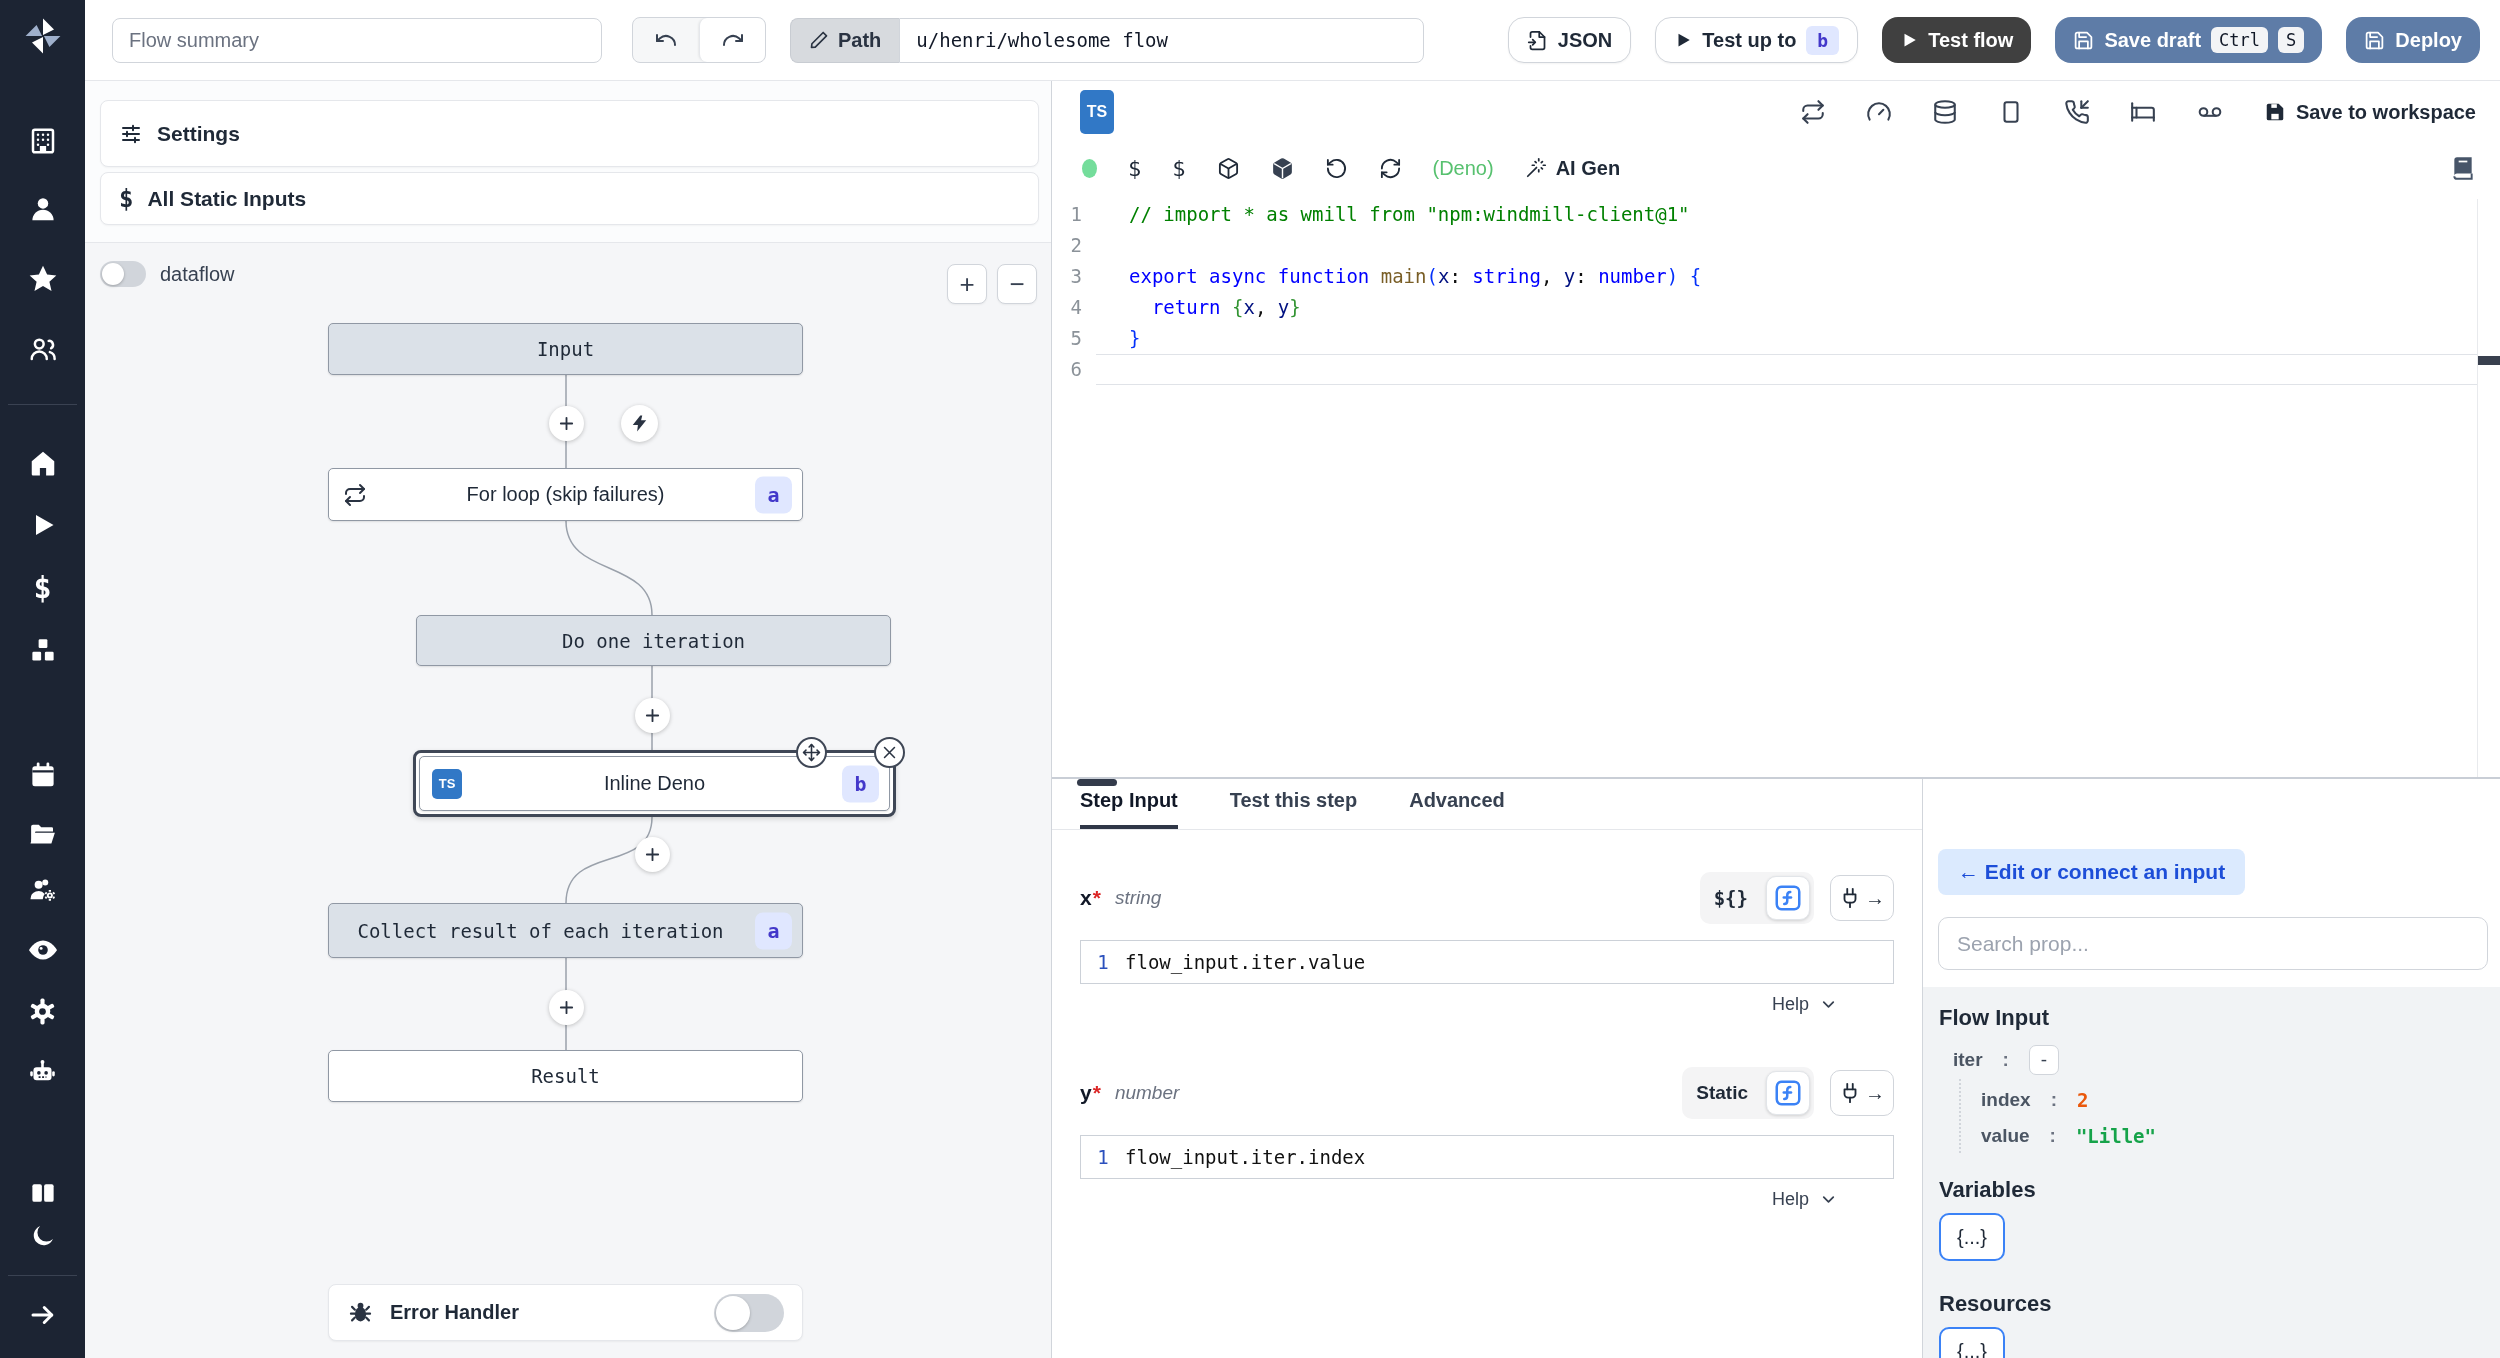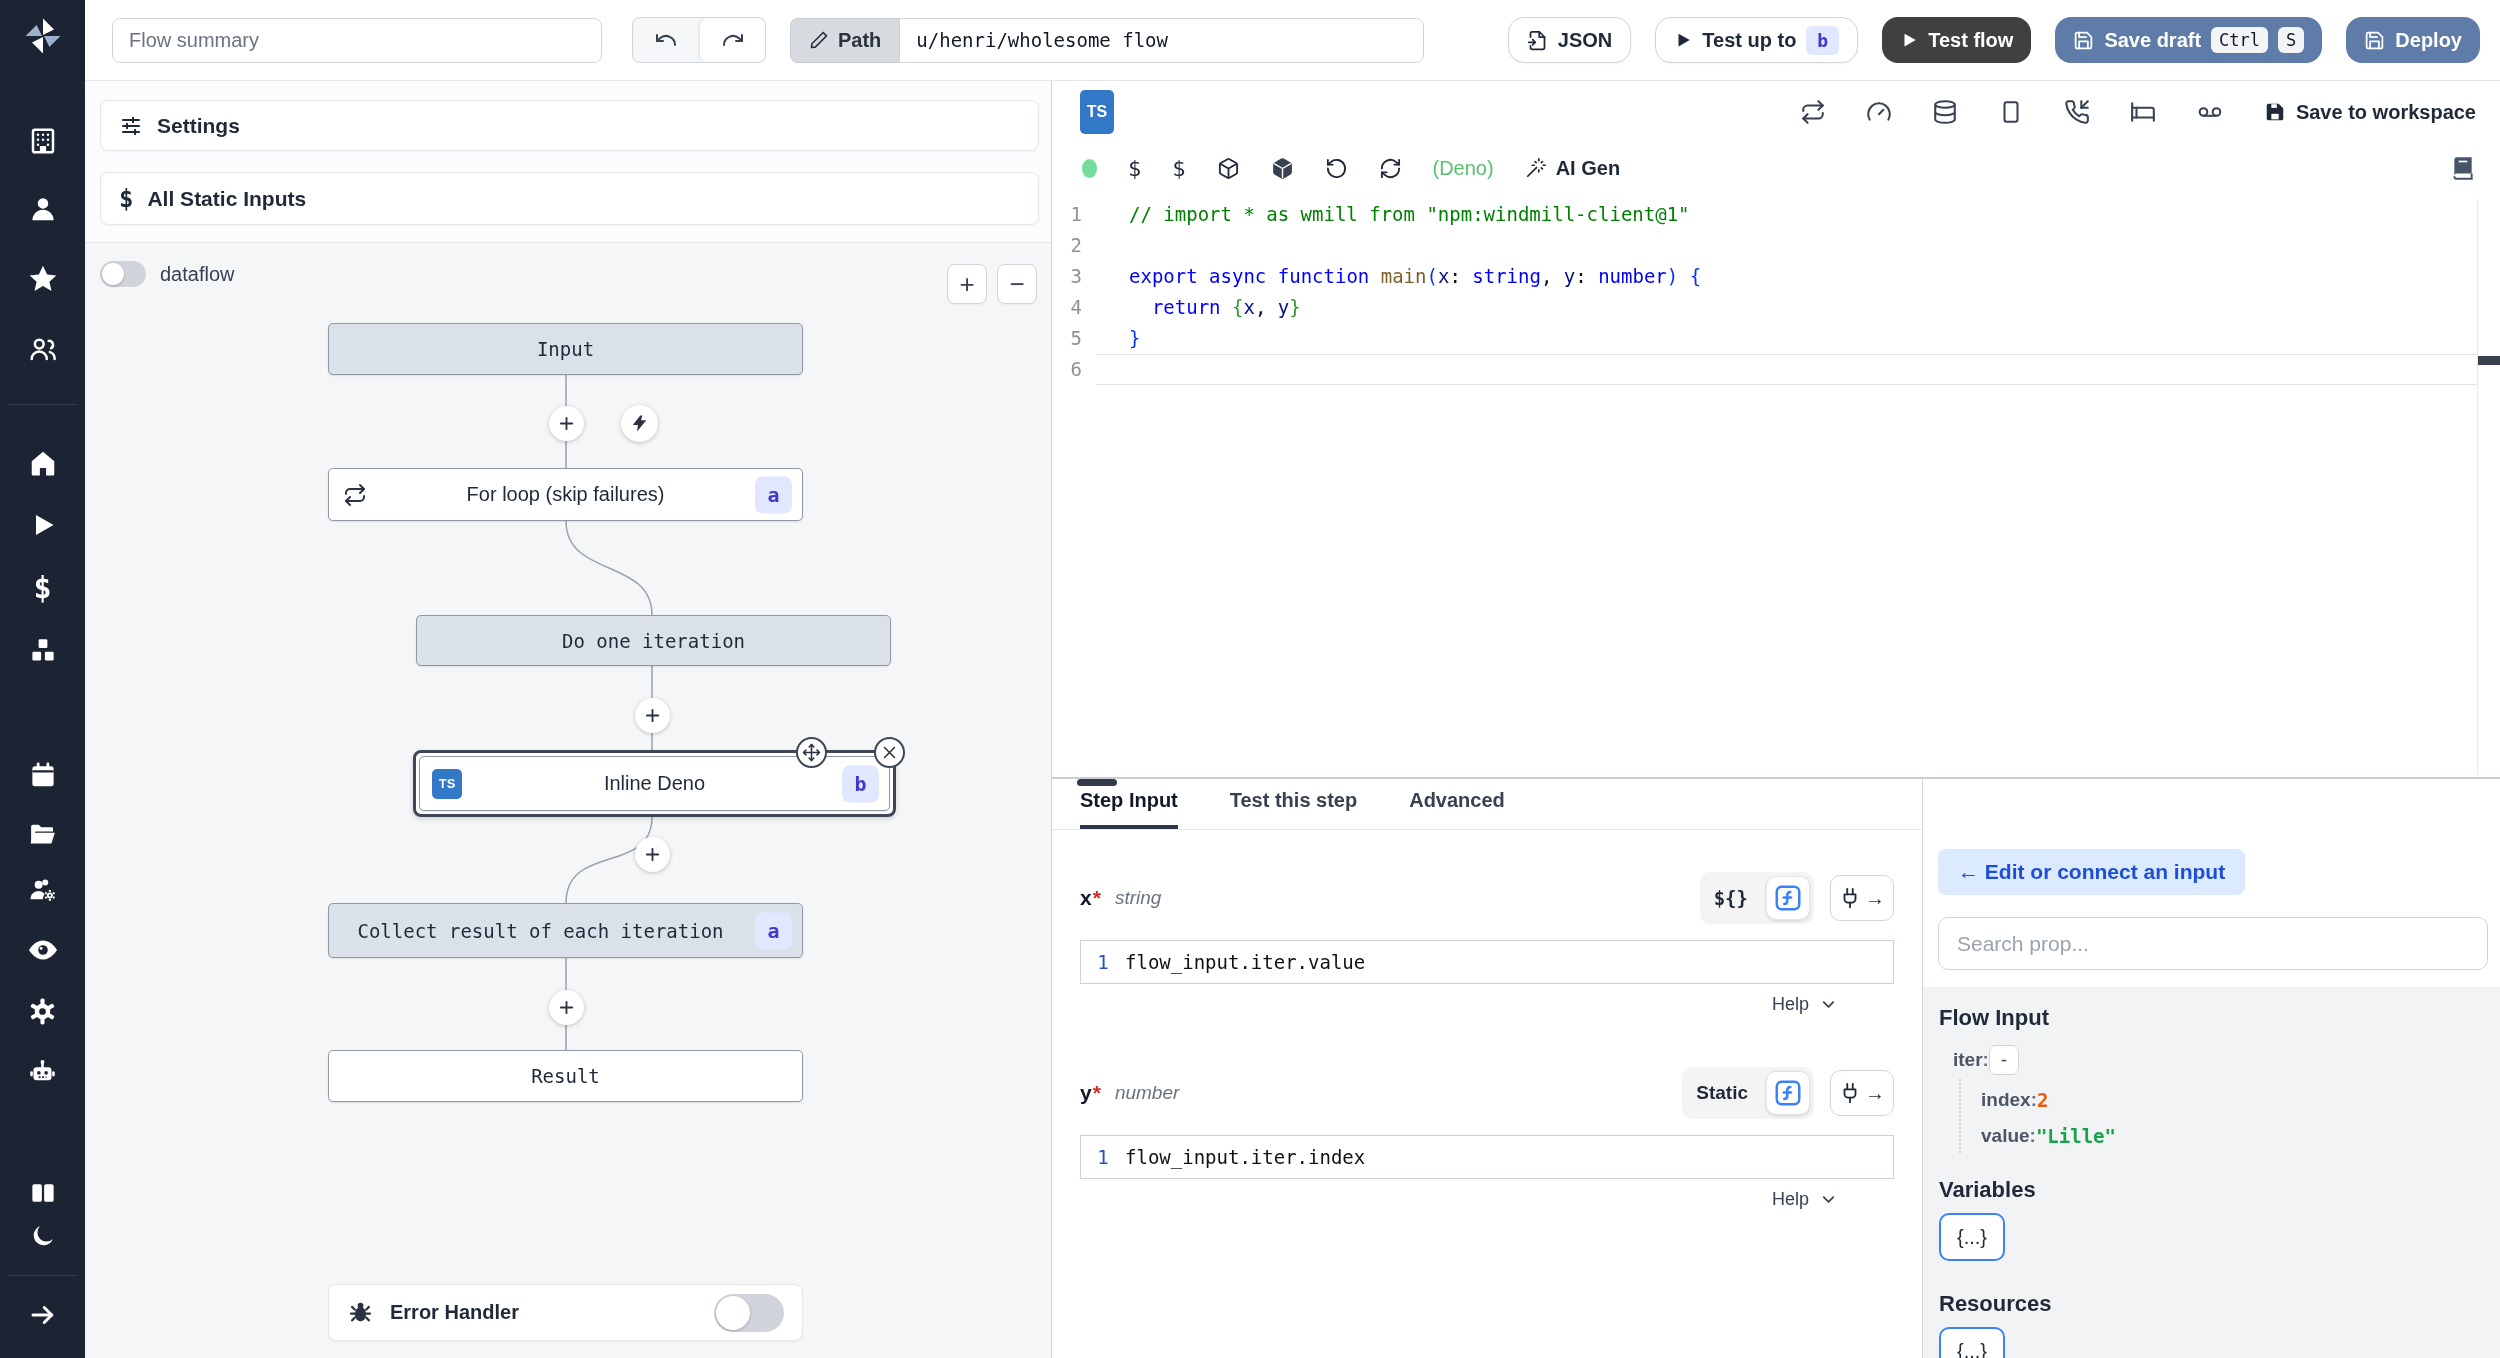--- a/index.html
+++ b/index.html
@@ -119,21 +119,21 @@
   .help-row { display:flex; justify-content:flex-end; align-items:center; gap:10px; margin:10px 56px 0 0; }
   .help-link { font-size:18px; color:#374151; cursor:pointer; }
 
   
   .props { flex:1; border-left:1px solid #d1d5db; background:#fff; position:relative; min-width:0; }
   .edit-connect { position:absolute; top:70px; left:15px; display:flex; align-items:center; background:#dbeafe; color:#1d4ed8; font-size:21px; font-weight:600; border-radius:8px; padding:11px 20px; cursor:pointer; }
   .search-prop { position:absolute; top:138px; left:15px; width:550px; height:53px; border:1px solid #d1d5db; border-radius:10px; padding:0 18px; font-size:21px; background:#fff; }
   .search-prop::placeholder { color:#9ca3af; }
   .props-gray { position:absolute; top:208px; left:0; right:0; bottom:0; background:#f1f3f5; padding:18px 16px 0 16px; overflow:hidden; }
   .pg-title { font-size:22px; font-weight:700; color:#1f2937; }
-  .tree-row { display:flex; align-items:center; gap:0; margin-top:14px; font-size:19px; }
+  .tree-row { display:flex; align-items:center; gap:20px; margin-top:14px; font-size:19px; }
   .tree-row .key { color:#4b5563; font-weight:600; }
   .tree-row .colon { color:#6b7280; font-weight:700; }
   .tree-row.lvl0 { margin-left:14px; }
   .tree-row.lvl1 { margin-left:42px; position:relative; }
   .tree-row.lvl1::before { content:""; position:absolute; left:-22px; top:-10px; bottom:-6px; border-left:2px dotted #d1d5db; }
   .dash-box { background:#fff; border:1px solid #d1d5db; border-radius:7px; min-width:30px; height:30px; display:flex; align-items:center; justify-content:center; color:#374151; cursor:pointer; }
   .val-orange { color:#ea580c; font-weight:700; }
   .val-green { color:#16a34a; font-weight:700; }
   .section-title { font-size:22px; font-weight:700; color:#1f2937; margin-top:30px; }
   .obj-btn { margin-top:10px; background:#fff; border:2px solid #3b82f6; border-radius:10px; width:66px; height:48px; display:flex; align-items:center; justify-content:center; font-size:20px; color:#1f2937; cursor:pointer; }
@@ -351,21 +351,21 @@
               <path d="M7 3v5h8"></path>
             </svg>
           <span>Deploy</span>
         </button>
       </div>
     </header>
 
     <div class="content">
 
       <section class="flow-panel">
-        <div class="card" style="top:19px;height:51px">
+        <div class="card" style="top:19px;height:67px">
           <svg width="24" height="24" viewBox="0 0 24 24" fill="none" stroke="#1f2937" stroke-width="2" stroke-linecap="round">
               <line x1="4" y1="6" x2="20" y2="6"></line>
               <line x1="14" y1="3.8" x2="14" y2="8.2"></line>
               <line x1="4" y1="12" x2="20" y2="12"></line>
               <line x1="8" y1="9.8" x2="8" y2="14.2"></line>
               <line x1="4" y1="18" x2="20" y2="18"></line>
               <line x1="16" y1="15.8" x2="16" y2="20.2"></line>
             </svg>
           <span>Settings</span>
         </div>

